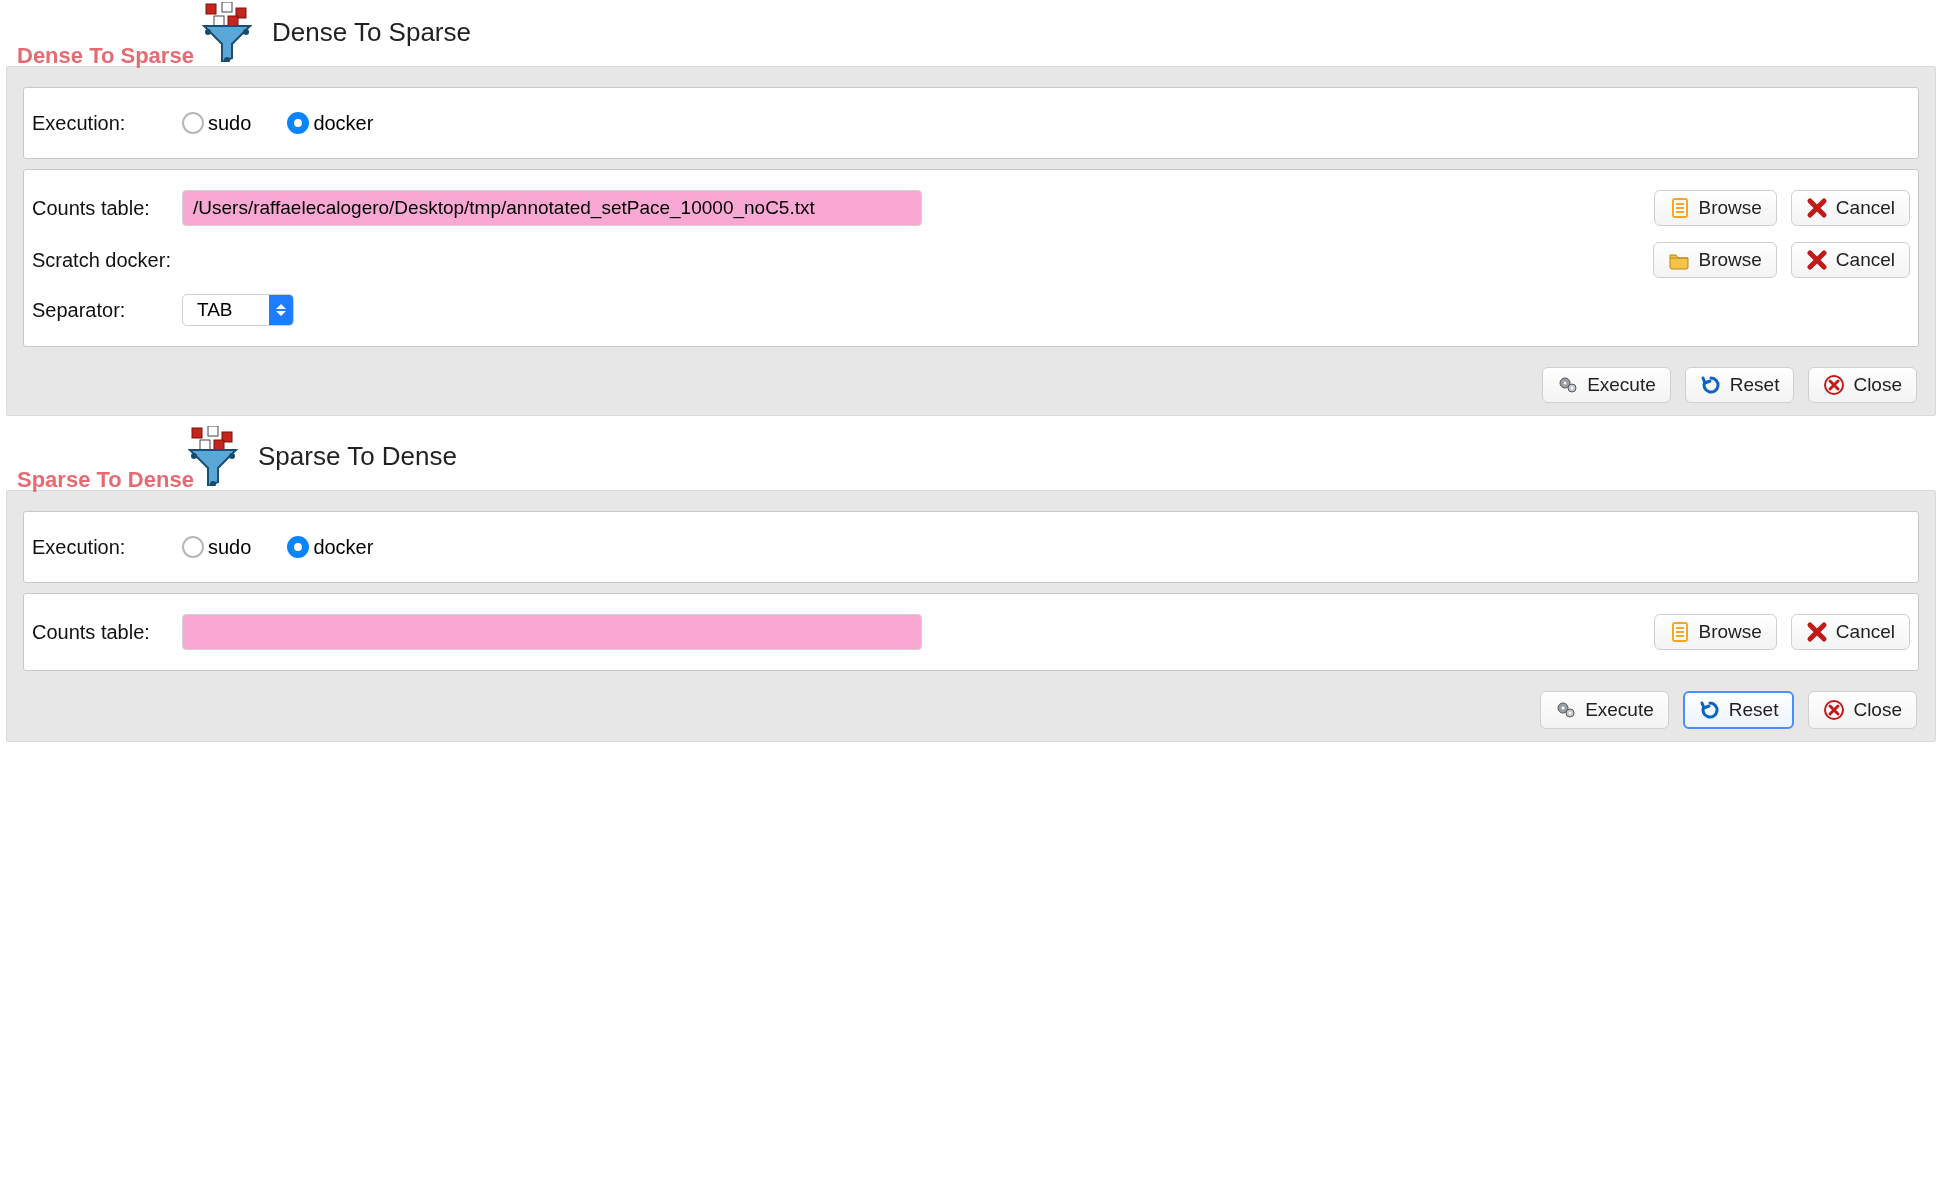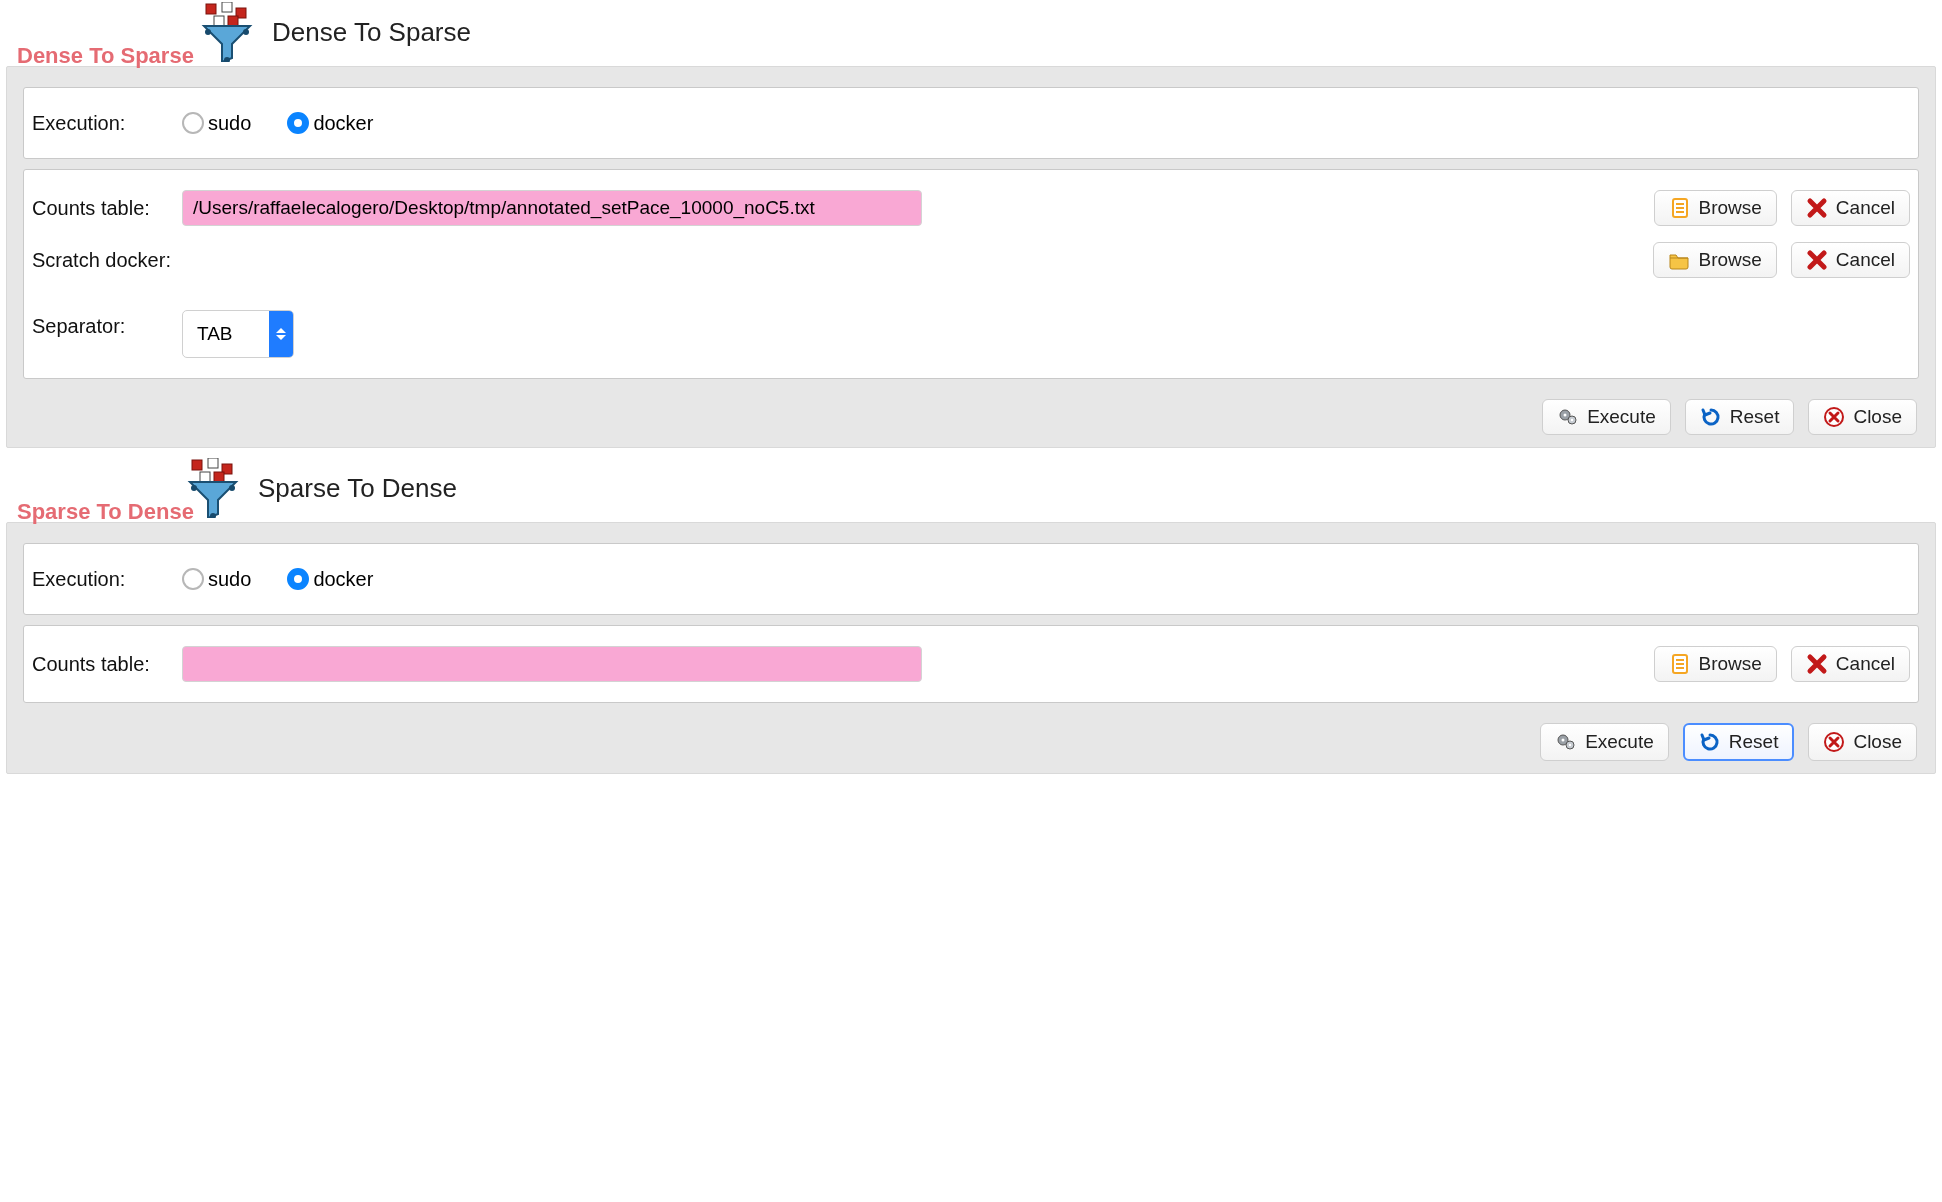--- a/index.html
+++ b/index.html
@@ -101,23 +101,22 @@
     border: 2px solid #4b8dff;
     background: linear-gradient(#fff,#eef3ff);
   }
   .btn .ic { width:22px; height:22px; display:inline-block; }
   
   .select {
     display:inline-flex;
     border:1px solid #d0d0d0;
     border-radius:5px;
     overflow:hidden;
-    height:48px;
+    height:32px;
     background:#fff;
-    margin-top:16px;
   }
   .select .sel-val {
     padding: 3px 14px; font-size:19px; min-width:86px;
     display:flex; align-items:center;
   }
   .select .sel-caret {
     width:24px; background:#1f7cff;
     display:flex; flex-direction:column; align-items:center; justify-content:center;
     gap:2px;
   }

